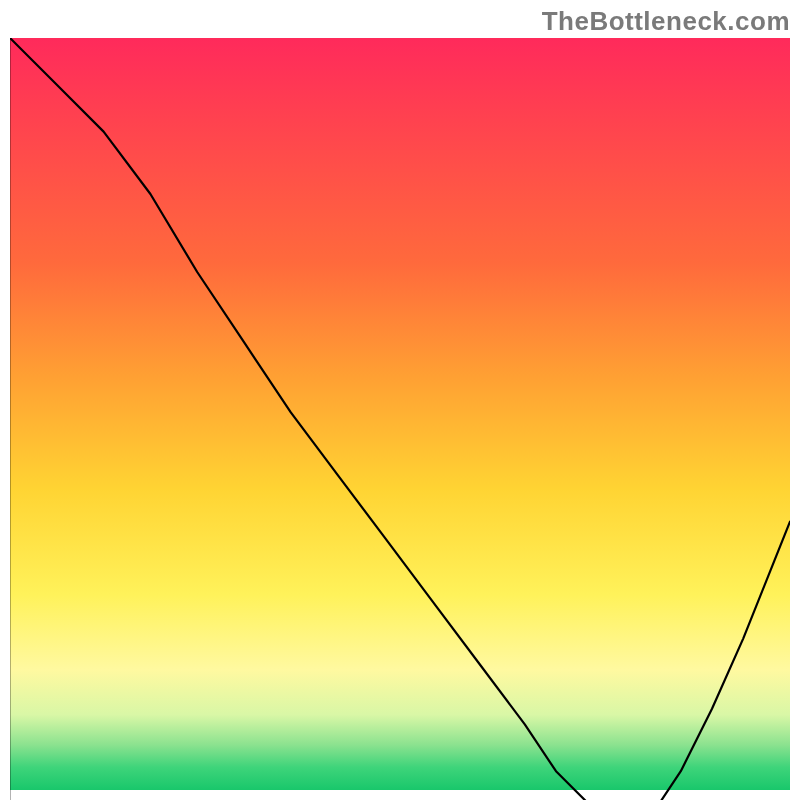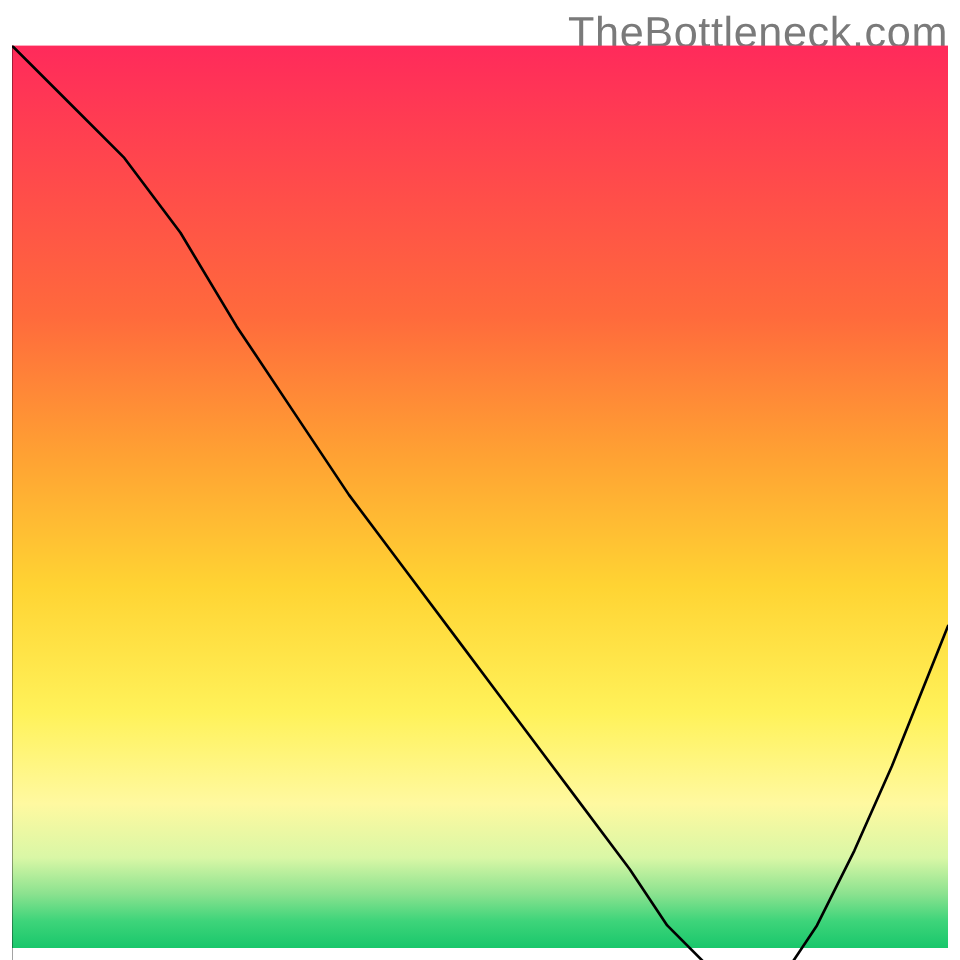--- a/index.html
+++ b/index.html
@@ -13,22 +13,22 @@
   }
   .stage {
     position: relative;
     width: 800px;
     height: 800px;
   }
   .watermark {
     position: absolute;
     top: 6px;
     right: 10px;
-    font-size: 36px;
-    font-weight: 400;
+    font-size: 26px;
+    font-weight: 700;
     color: #7a7a7a;
     letter-spacing: 0.5px;
     user-select: none;
   }
   .plot {
     position: absolute;
     left: 10px;      
     right: 10px;
     top: 38px;
     bottom: 10px;

